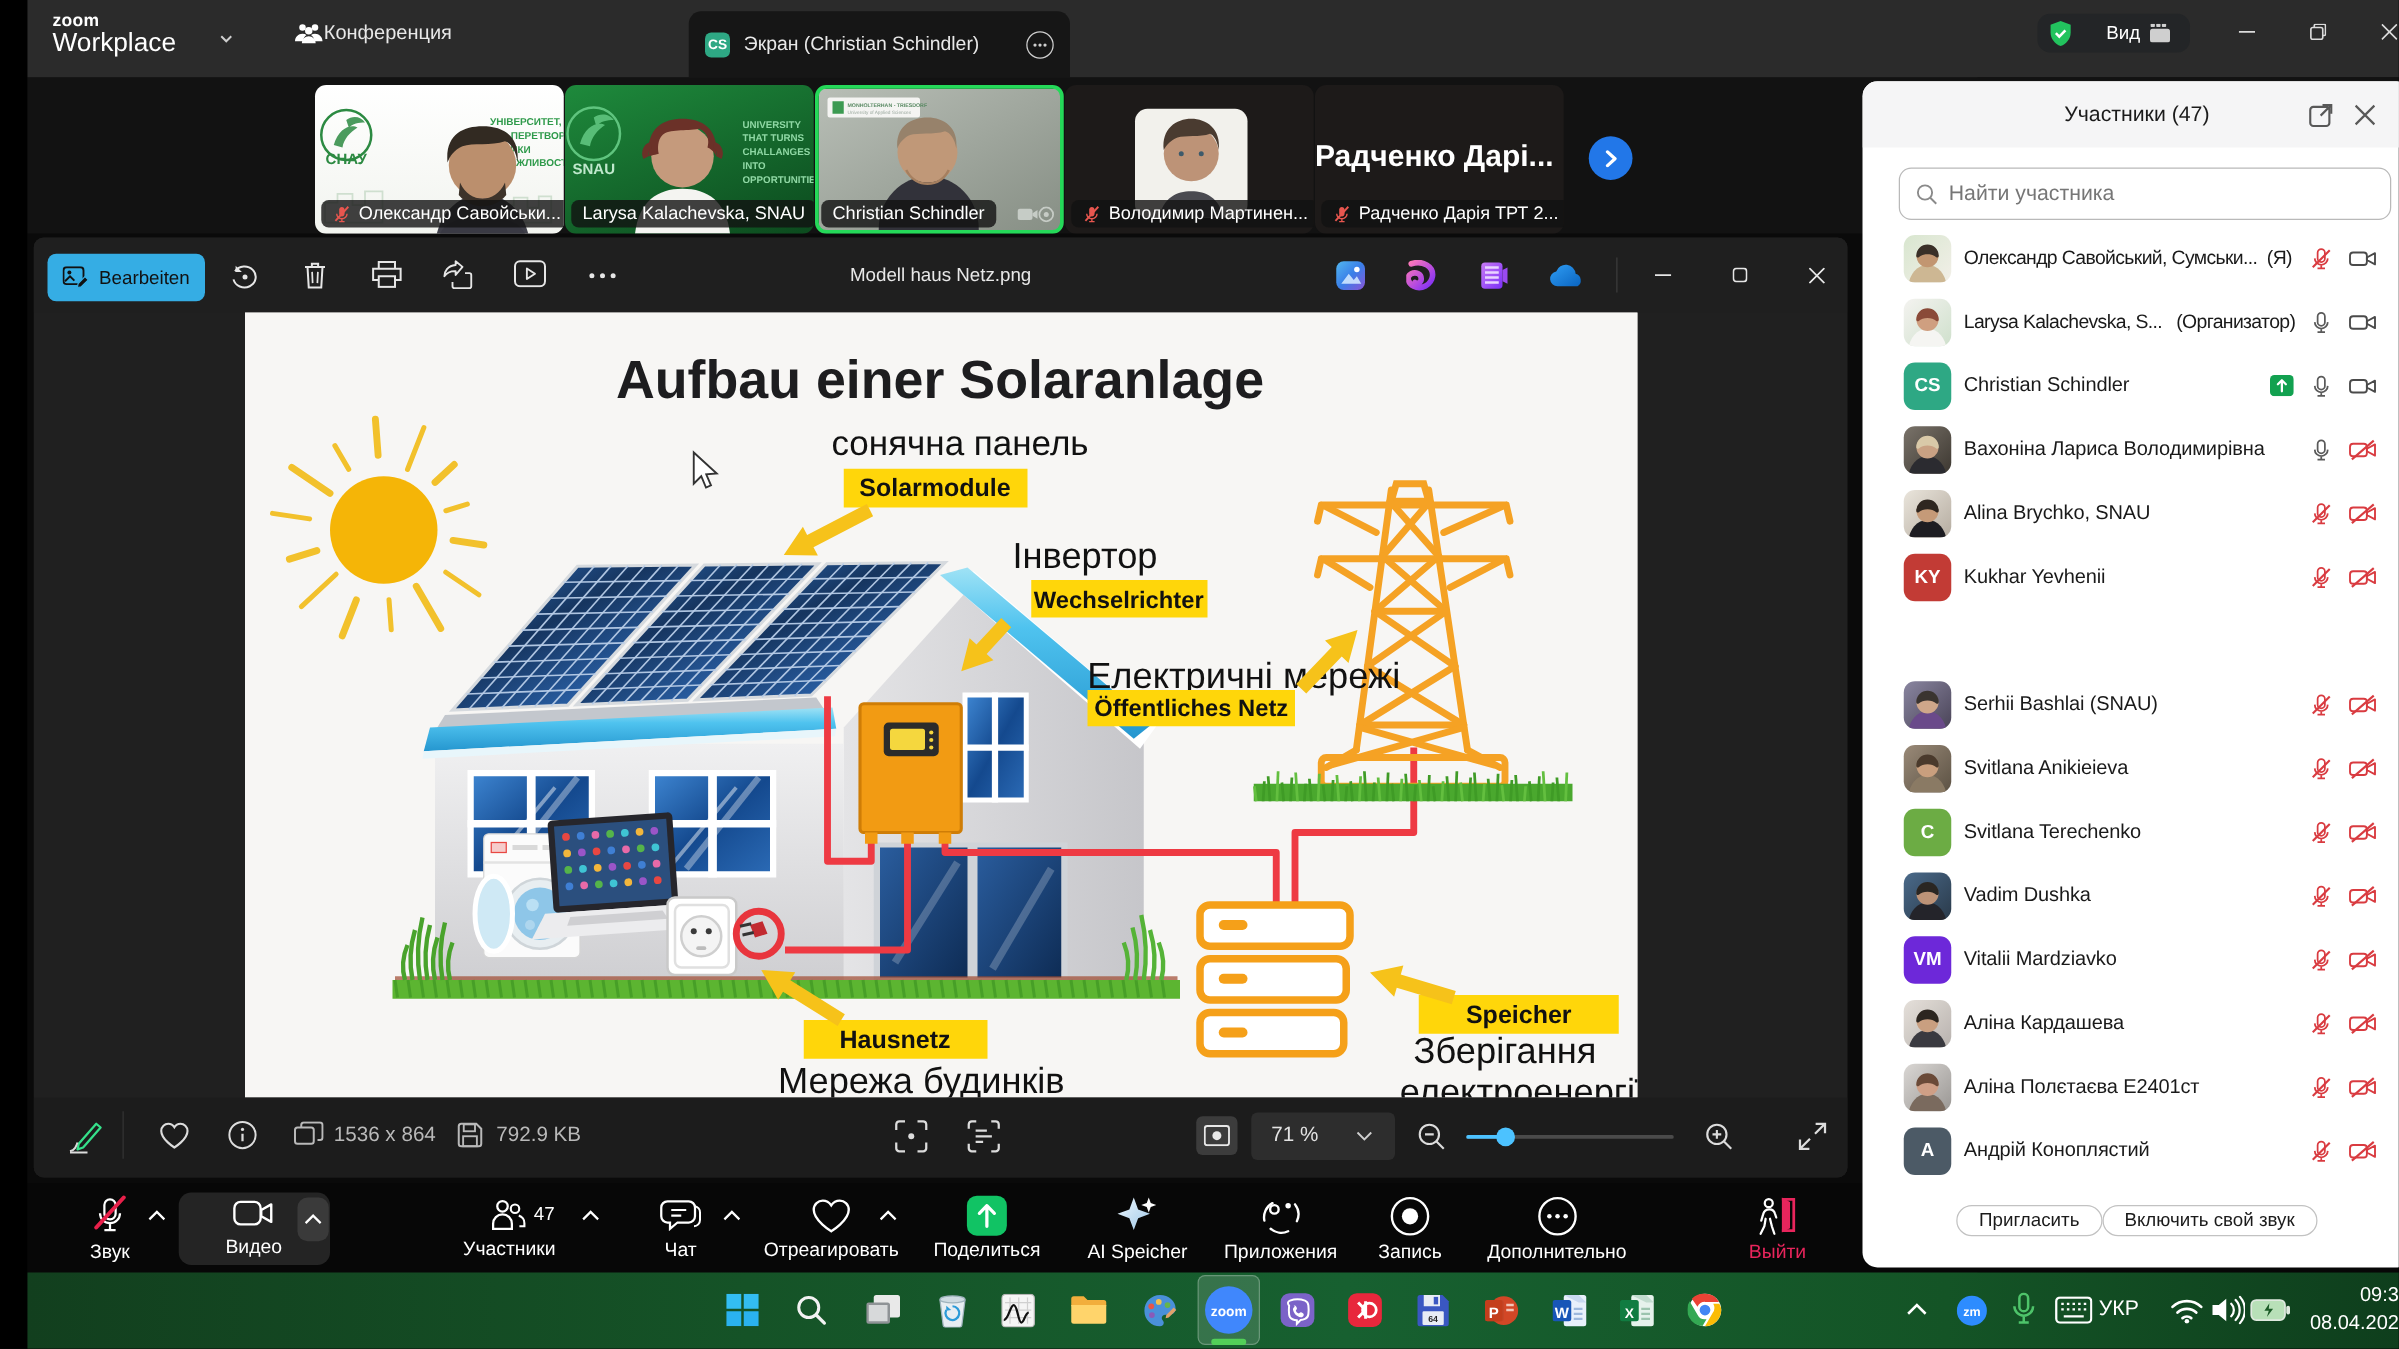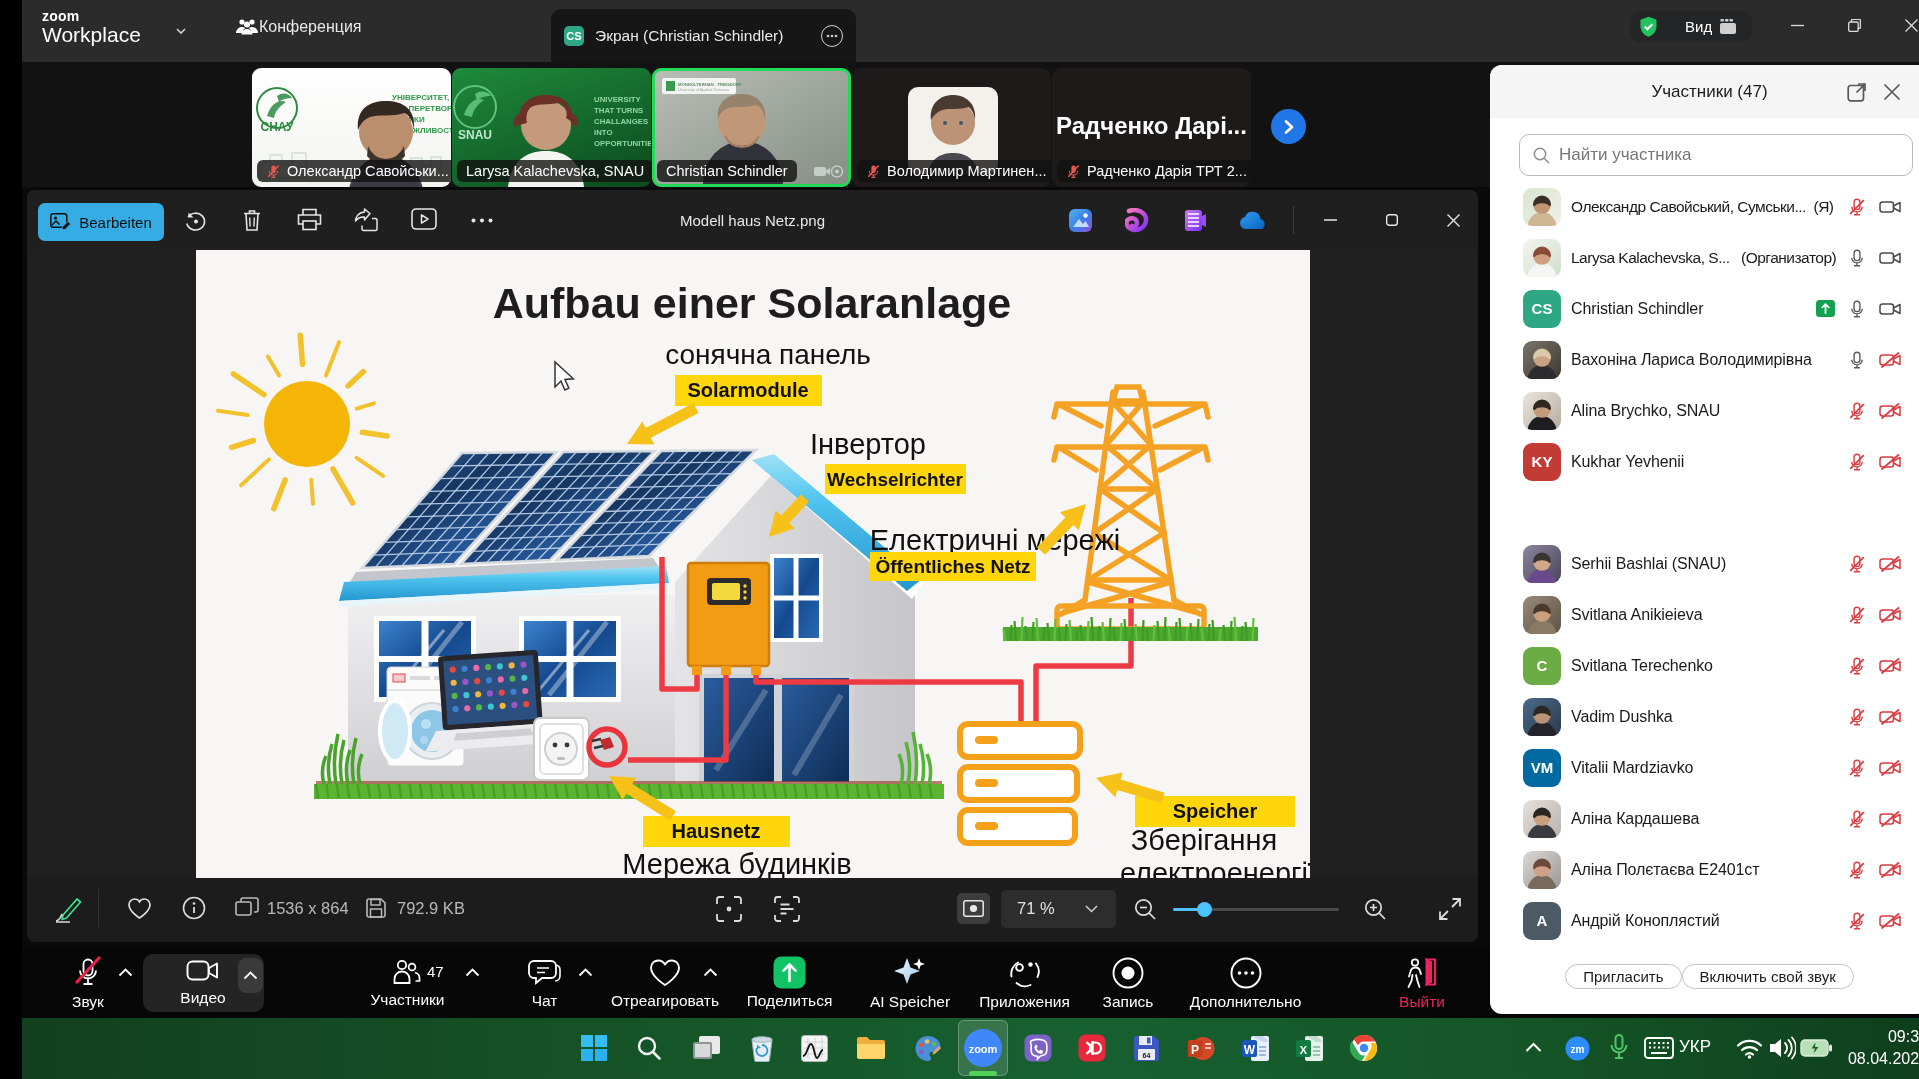--- a/index.html
+++ b/index.html
@@ -190,21 +190,21 @@
           <circle cx="109" cy="55" r="2" fill="#3d5a6b"></circle>
       </svg>
       <div class="ntag"><svg width="15" height="15" viewBox="0 0 16 16">
             <path d="M8 1.6c-1.3 0-2.3 1-2.3 2.3v3.6c0 1.3 1 2.3 2.3 2.3s2.3-1 2.3-2.3V3.9c0-1.3-1-2.3-2.3-2.3z" fill="#e8564f"></path>
             <path d="M3.6 7.4a4.4 4.4 0 0 0 8.8 0M8 11.8v2.4M5.7 14.2h4.6" stroke="#e8564f" stroke-width="1.2" fill="none"></path>
             <path d="M2.5 13.5L13.5 1.5" stroke="#e8564f" stroke-width="1.6"></path>
           </svg>Володимир Мартинен...</div>
     </div>
 
     <div class="thumb" style="left:1030px;">
-      <div style="position:absolute;left:0;top:44px;width:100%;text-align:center;color:#fff;font-size:24px;font-weight:700;">Радченко Дарі...</div>
+      <div style="position:absolute;left:0;top:44px;width:100%;text-align:left;color:#fff;font-size:24px;font-weight:700;">Радченко Дарі...</div>
       <div class="ntag"><svg width="15" height="15" viewBox="0 0 16 16">
             <path d="M8 1.6c-1.3 0-2.3 1-2.3 2.3v3.6c0 1.3 1 2.3 2.3 2.3s2.3-1 2.3-2.3V3.9c0-1.3-1-2.3-2.3-2.3z" fill="#e8564f"></path>
             <path d="M3.6 7.4a4.4 4.4 0 0 0 8.8 0M8 11.8v2.4M5.7 14.2h4.6" stroke="#e8564f" stroke-width="1.2" fill="none"></path>
             <path d="M2.5 13.5L13.5 1.5" stroke="#e8564f" stroke-width="1.6"></path>
           </svg>Радченко Дарія ТРТ 2...</div>
     </div>
     <div id="nextbtn">
         <svg width="14" height="14" viewBox="0 0 14 14">
           <path d="M4 1.5l6 5.5-6 5.5" stroke="#fff" stroke-width="2.6" fill="none" stroke-linecap="round" stroke-linejoin="round"></path>
         </svg>
@@ -1216,21 +1216,21 @@
               <path d="M3.2 16.8L16.8 3.2" stroke="#d93b40" stroke-width="1.7"></path>
             </svg>
             <svg width="24" height="20" viewBox="0 0 24 20">
               <rect x="1" y="5" width="13.5" height="10" rx="2.5" fill="none" stroke="#d93b40" stroke-width="1.5"></rect>
               <path d="M14.5 9l6.5-3.5v9L14.5 11z" fill="none" stroke="#d93b40" stroke-width="1.5" stroke-linejoin="round"></path>
               <path d="M2.5 17.5L20 2.5" stroke="#d93b40" stroke-width="1.7"></path>
             </svg>
           </div>
         </div>
       <div class="prow" style="top:565px">
-          <div class="pav" style="background:#0369a1">VM</div>
+          <div class="pav" style="background:#6d28d9">VM</div>
           <div class="pname">Vitalii Mardziavko</div>
           <div class="picons">
             <svg width="20" height="20" viewBox="0 0 20 20">
               <path d="M10 2.2a2.9 2.9 0 0 1 2.9 2.9v4.6a2.9 2.9 0 0 1-5.8 0V5.1A2.9 2.9 0 0 1 10 2.2z" fill="none" stroke="#d93b40" stroke-width="1.4"></path>
               <path d="M4.8 9.7a5.2 5.2 0 0 0 10.4 0M10 14.9v2.6M7 17.7h6" stroke="#d93b40" stroke-width="1.4" fill="none"></path>
               <path d="M3.2 16.8L16.8 3.2" stroke="#d93b40" stroke-width="1.7"></path>
             </svg>
             <svg width="24" height="20" viewBox="0 0 24 20">
               <rect x="1" y="5" width="13.5" height="10" rx="2.5" fill="none" stroke="#d93b40" stroke-width="1.5"></rect>
               <path d="M14.5 9l6.5-3.5v9L14.5 11z" fill="none" stroke="#d93b40" stroke-width="1.5" stroke-linejoin="round"></path>

